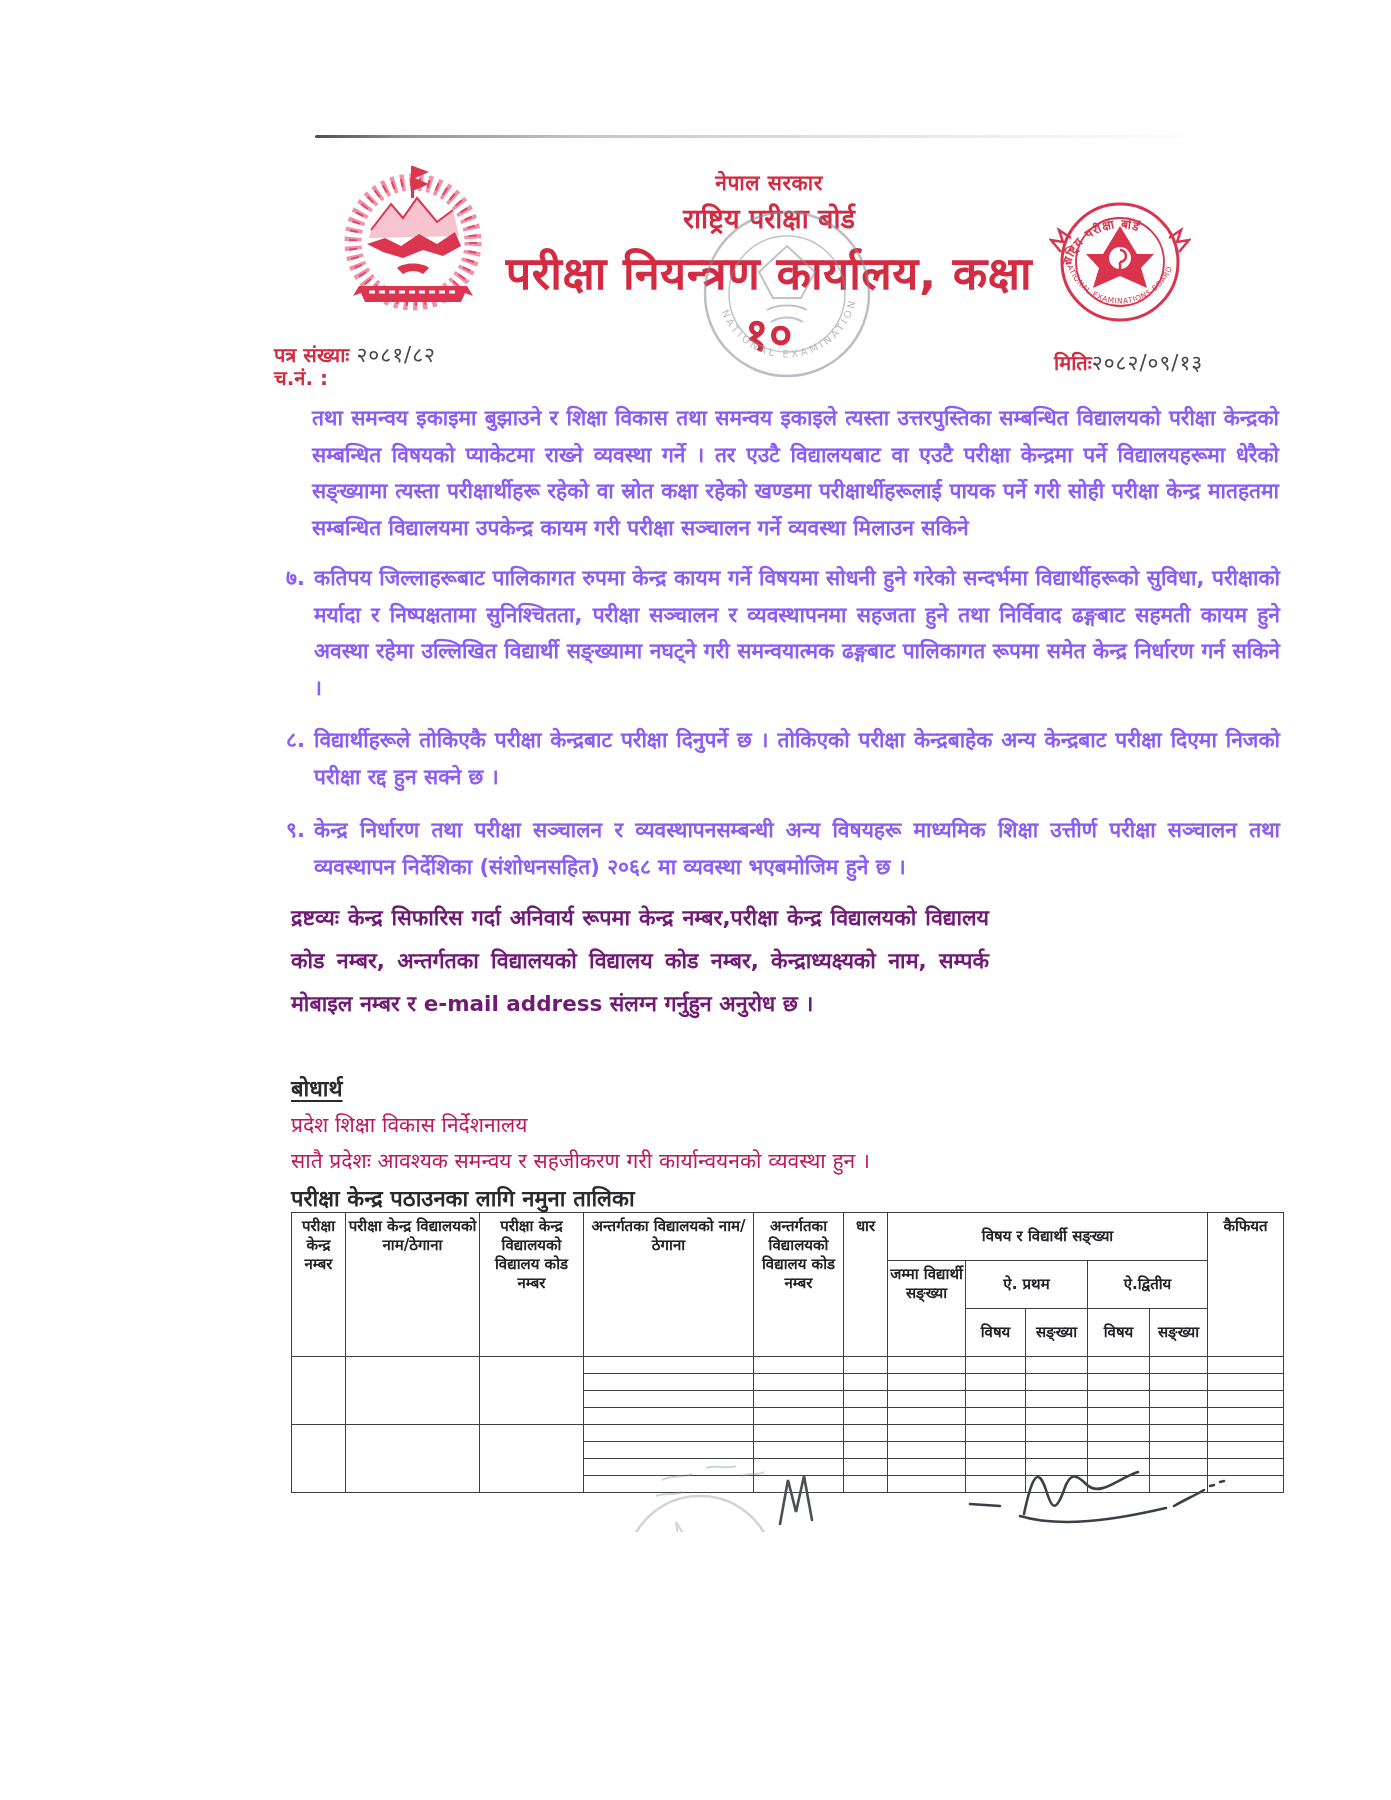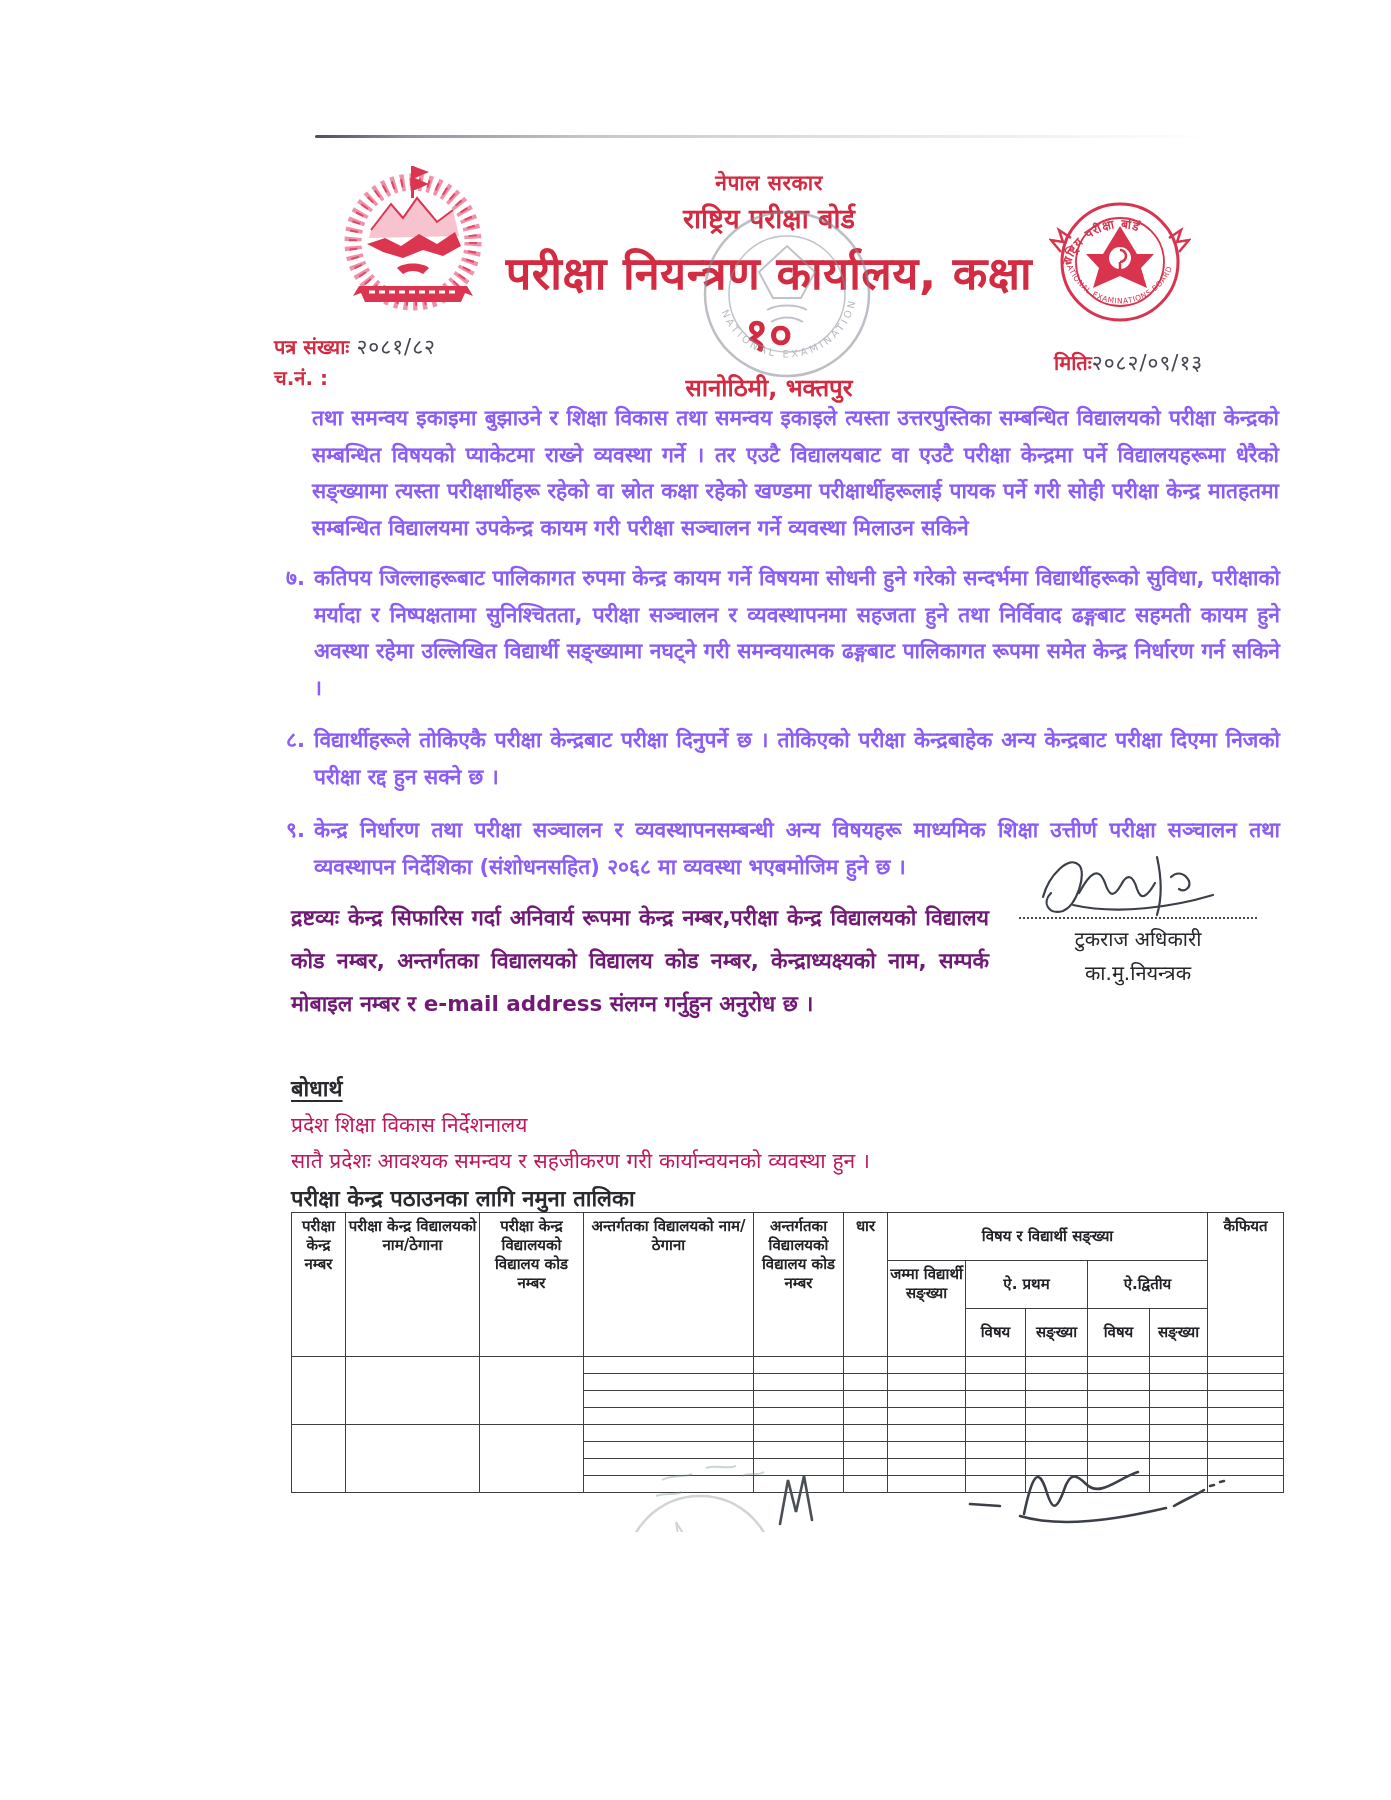--- a/index.html
+++ b/index.html
@@ -71,21 +71,20 @@
     <path d="M48 84 L66 78 L82 86 L100 74 L118 84 L136 72 L142 86 L124 96 L104 90 L84 98 L64 92 Z" fill="#dc3550"></path>
     <path d="M78 108 C84 102 104 102 110 108 L104 114 C98 110 90 110 84 114 Z" fill="#dc3550"></path>
     <path d="M40 126 L148 126 L154 136 L146 133 L142 142 L46 142 L42 133 L34 136 Z" fill="#dc3550"></path>
     <path d="M50 132 L138 132" stroke="#ffffff" stroke-width="3" stroke-dasharray="6 4"></path>
   </svg>
 
   <div class="abs headtext">
     <div class="ht-gov">नेपाल सरकार</div>
     <div class="ht-board">राष्ट्रिय परीक्षा बोर्ड</div>
     <div class="ht-office">परीक्षा नियन्त्रण कार्यालय, कक्षा १०</div>
-    <div class="ht-addr">सानोठिमी, भक्तपुर</div>
   </div>
 
   <svg class="abs" style="left:628px;top:206px;opacity:.55;" width="180" height="180" viewBox="0 0 180 180">
     <circle cx="90" cy="88" r="82" fill="none" stroke="#858b96" stroke-width="2.5"></circle>
     <circle cx="90" cy="88" r="58" fill="none" stroke="#8d929c" stroke-width="1.5"></circle>
     <path d="M62 66 L90 40 L118 66 L104 92 L76 92 Z" fill="none" stroke="#8d929c" stroke-width="2"></path>
     <path d="M70 104 C80 98 100 98 110 104 M74 116 C84 110 96 110 106 116" fill="none" stroke="#8d929c" stroke-width="2"></path>
     <path id="ovArc" d="M 22 98 A 70 70 0 0 0 158 98" fill="none" stroke="none"></path>
     <text font-size="10" fill="#7d828c" letter-spacing="3">
       <textPath href="#ovArc" startOffset="8">NATIONAL EXAMINATION</textPath>
@@ -103,21 +102,21 @@
     <path id="sealTopArc" d="M 20 82 A 52 52 0 0 1 122 82" fill="none" stroke="none"></path>
     <text font-size="12" fill="#d9344e" font-weight="bold" letter-spacing="1">
       <textPath href="#sealTopArc" startOffset="4">राष्ट्रिय परीक्षा बोर्ड</textPath>
     </text>
     <path id="sealBotArc" d="M 16 70 A 56 56 0 0 0 126 70" fill="none" stroke="none"></path>
     <text font-size="7.5" fill="#d9344e" letter-spacing="0.6">
       <textPath href="#sealBotArc" startOffset="2">NATIONAL EXAMINATIONS BOARD</textPath>
     </text>
   </svg>
 
-  <div class="abs meta" style="left:205px;top:332px;">
+  <div class="abs meta" style="left:205px;top:340px;">
     <span>पत्र संख्याः</span>
     <span class="hand">२०८१/८२</span>
   </div>
   <div class="abs meta" style="left:205px;top:364px;">
     <span>च.नं. :</span>
   </div>
   <div class="abs meta" style="left:985px;top:348px;">
     <span>मितिः</span><span class="hand">२०८२/०९/१३</span>
   </div>
 
@@ -131,34 +130,20 @@
     <span class="num">८.</span>
     <div class="txt">विद्यार्थीहरूले तोकिएकै परीक्षा केन्द्रबाट परीक्षा दिनुपर्ने छ । तोकिएको परीक्षा केन्द्रबाहेक अन्य केन्द्रबाट परीक्षा दिएमा निजको परीक्षा रद्द हुन सक्ने छ ।</div>
   </div>
   <div class="abs bodytxt item" style="top:812px;">
     <span class="num">९.</span>
     <div class="txt">केन्द्र निर्धारण तथा परीक्षा सञ्चालन र व्यवस्थापनसम्बन्धी अन्य विषयहरू माध्यमिक शिक्षा उत्तीर्ण परीक्षा सञ्चालन तथा व्यवस्थापन निर्देशिका (संशोधनसहित) २०६८ मा व्यवस्था भएबमोजिम हुने छ ।</div>
   </div>
 
   <div class="abs note">द्रष्टव्यः केन्द्र सिफारिस गर्दा अनिवार्य रूपमा केन्द्र नम्बर,परीक्षा केन्द्र विद्यालयको विद्यालय कोड नम्बर, अन्तर्गतका विद्यालयको विद्यालय कोड नम्बर, केन्द्राध्यक्ष्यको नाम, सम्पर्क मोबाइल नम्बर र e-mail address संलग्न गर्नुहुन अनुरोध छ ।</div>
 
-  <div class="abs sig-block">
-    <svg width="210" height="80" viewBox="0 0 210 80">
-      <g fill="none" stroke="#3b4048" stroke-width="2.2" stroke-linecap="round">
-        <path d="M10 54 C16 32 36 12 46 22 C54 30 44 62 30 68 C16 72 8 60 18 50"></path>
-        <path d="M46 50 C58 28 66 24 72 40 C76 52 80 56 88 42 C94 30 100 32 104 46 C108 58 114 54 122 40"></path>
-        <path d="M124 14 C128 32 130 52 124 72"></path>
-        <path d="M40 62 C85 72 140 64 180 52"></path>
-        <path d="M138 34 C144 28 152 30 156 38 C158 44 152 50 146 46"></path>
-      </g>
-    </svg>
-    <div class="sig-dots"></div>
-    <div class="sig-name">टुकराज अधिकारी</div>
-    <div class="sig-title">का.मु.नियन्त्रक</div>
-  </div>
 
   <div class="abs cc-h">बोधार्थ</div>
   <div class="abs cc-line" style="left:222px;top:1110px;">प्रदेश शिक्षा विकास निर्देशनालय</div>
   <div class="abs cc-line" style="left:222px;top:1146px;">सातै प्रदेशः आवश्यक समन्वय र सहजीकरण गरी कार्यान्वयनको व्यवस्था हुन ।</div>
 
   <div class="abs tbl-title">परीक्षा केन्द्र पठाउनका लागि नमुना तालिका</div>
 
   <table class="sample">
     <colgroup>
       <col style="width:54px">

